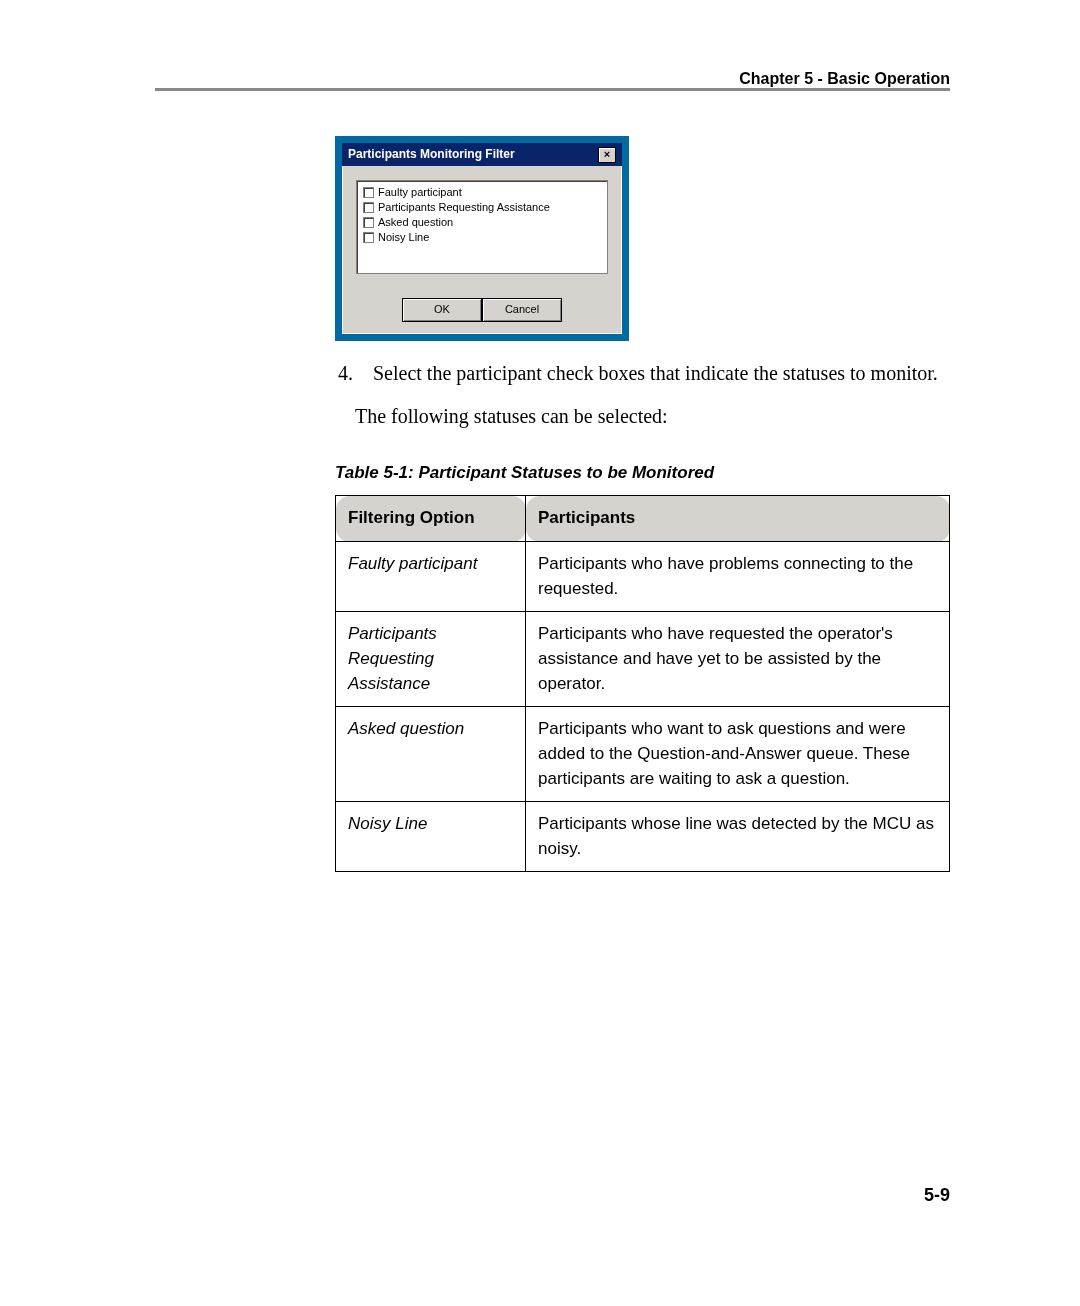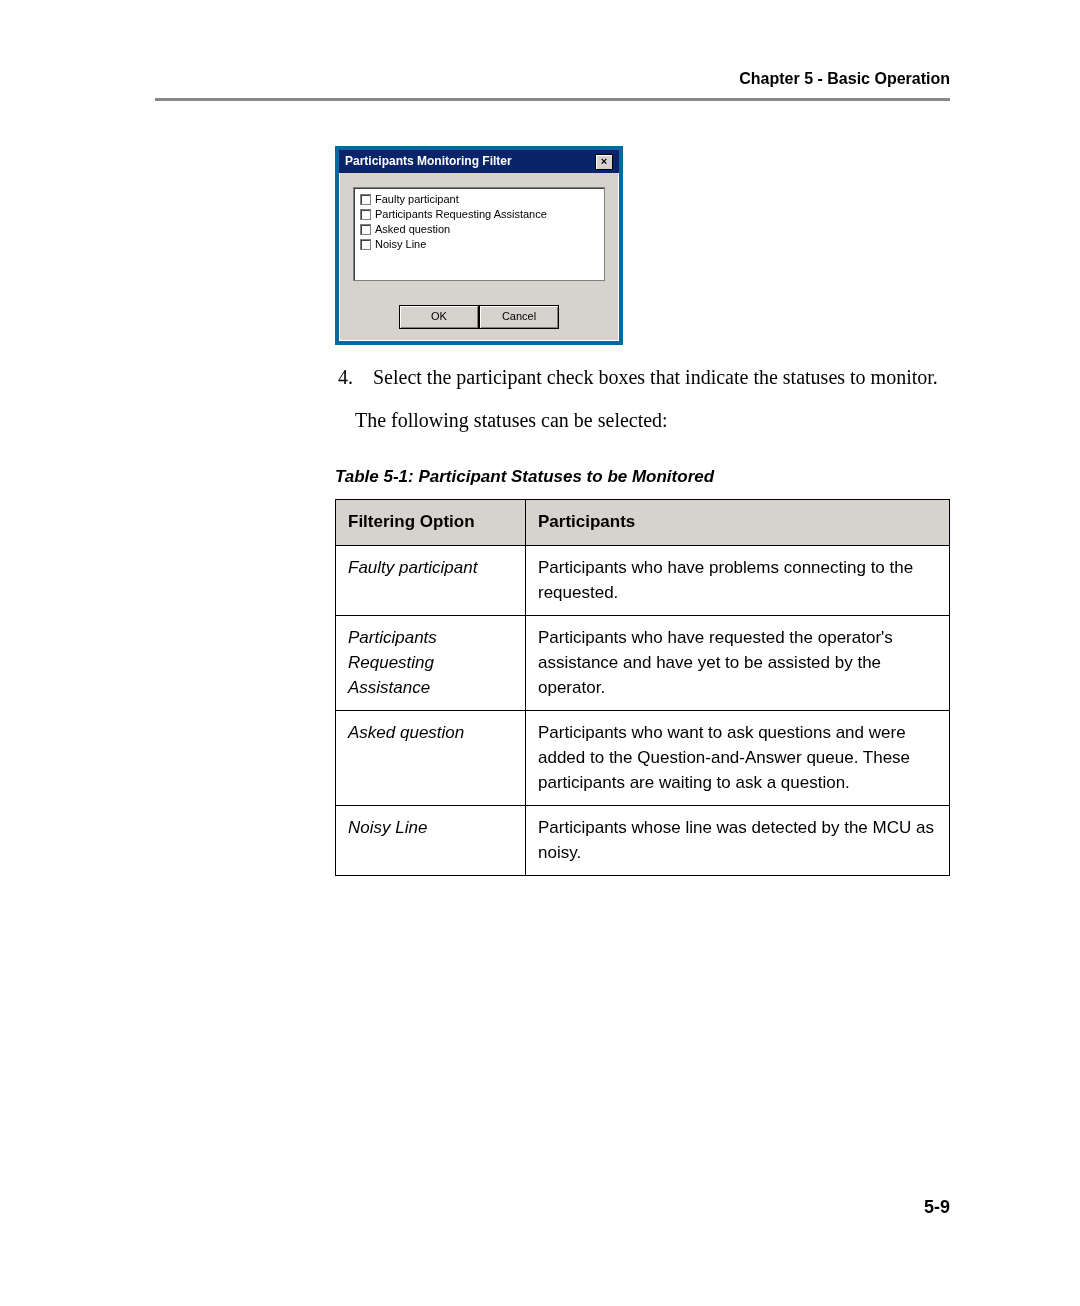--- a/index.html
+++ b/index.html
@@ -15,42 +15,41 @@
   }
   .page {
     padding: 70px 130px 0 155px;
     box-sizing: border-box;
   }
   .header {
     text-align: right;
     font-family: Arial, Helvetica, sans-serif;
     font-weight: bold;
     font-size: 16px;
-    padding-bottom: 10px;
   }
   .rule {
     border: none;
     border-top: 3px solid #888;
     margin: 0 0 45px 0;
   }
   .content {
     padding-left: 180px;
     font-size: 20px;
     line-height: 1.45;
   }
   .para {
     margin: 0 0 14px 0;
   }
   .italic { font-style: italic; }
 
   
   .dialog {
     width: 280px;
     background: #d6d3ce;
-    border: 4px solid #0369a1;
+    border: 7px solid #0369a1;
     margin: 10px 0 18px 0;
     box-shadow: 0 0 0 1px #fff inset;
     font-family: Tahoma, Arial, sans-serif;
   }
   .dialog-title {
     background: linear-gradient(#0a246a, #0a246a);
     color: #fff;
     font-size: 12px;
     font-weight: bold;
     padding: 3px 6px;
@@ -142,29 +141,30 @@
   }
   table.statuses th, table.statuses td {
     border: 1.5px solid #000;
     padding: 10px 12px;
     text-align: left;
     vertical-align: top;
   }
   table.statuses th {
     background: #d6d3ce;
     font-weight: bold;
+    border-radius: 14px;
   }
   table.statuses td.opt {
     font-style: italic;
     width: 165px;
   }
 
   .page-number {
     position: absolute;
-    bottom: 88px;
+    bottom: 100px;
     right: 130px;
     font-family: Arial, Helvetica, sans-serif;
     font-weight: bold;
     font-size: 18px;
   }
 </style>
 </head>
 <body>
 
 <div class="page">

